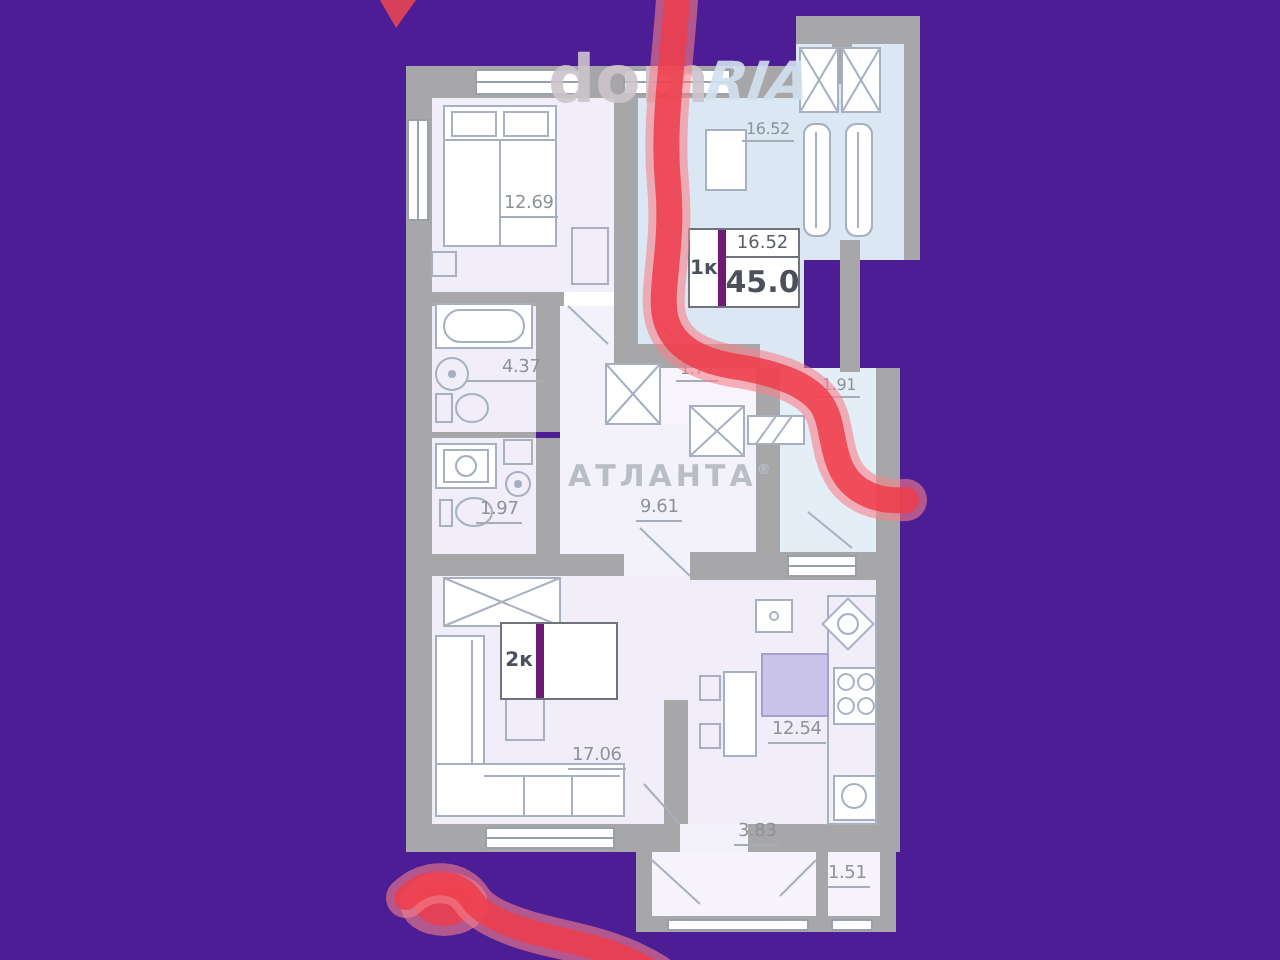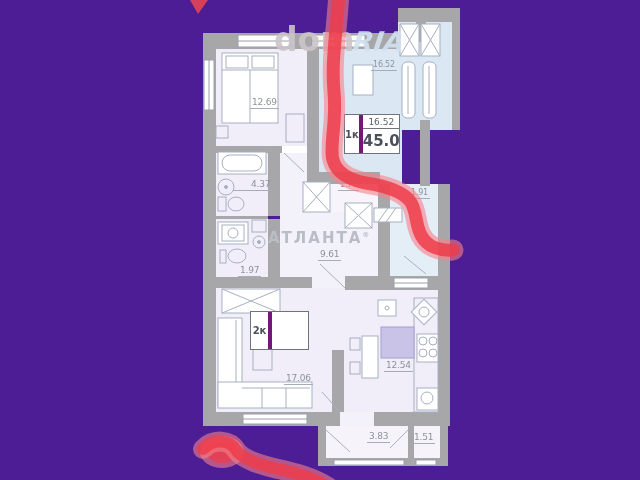--- a/index.html
+++ b/index.html
@@ -14,21 +14,21 @@
        font-size:10px;font-weight:bold;color:#4b505a;border-right:4px solid #701a75;}
   .aptbox .col{flex:1;display:flex;flex-direction:column;}
   .aptbox .liv{font-size:9px;color:#5a5f68;text-align:center;border-bottom:1px solid #6f747c;
        padding:2px 0 1px;}
   .aptbox .tot{font-size:15px;font-weight:bold;color:#4b505a;text-align:center;flex:1;
        display:flex;align-items:center;justify-content:center;}
   .wm-dom{position:absolute;left:274px;top:20px;font-size:33px;font-weight:bold;
        color:#ccc5cb;opacity:.9;z-index:9;}
   .wm-ria{position:absolute;left:353px;top:26px;font-size:27px;font-weight:bold;font-style:italic;
        color:#d3e1f0;opacity:.9;transform:skewX(-8deg);z-index:9;}
-  .wm-brand{position:absolute;left:268px;top:229px;font-size:15px;font-weight:bold;
+  .wm-brand{position:absolute;left:284px;top:229px;font-size:15px;font-weight:bold;
        letter-spacing:2px;color:#b9bdc5;z-index:10;}
   .wm-brand sup{font-size:7px;letter-spacing:0;}
   #marker{z-index:50;pointer-events:none;}
 </style>
 </head>
 <body>
 
 <div id="stage">
 
   <svg width="640" height="480" viewBox="0 0 640 480">
@@ -184,27 +184,27 @@
     </g>
   </svg>
 
   <div class="wm-dom">dom</div>
   <div class="wm-ria">RIA</div>
   <div class="wm-brand"><span>АТЛАНТА</span><sup>®</sup></div>
 
   <div class="lbl" style="left:250px;top:97px;">12.69</div>
   <div class="lbl small" style="left:371px;top:60px;">16.52</div>
   <div class="lbl" style="left:233px;top:179px;padding-left:18px;">4.37</div>
-  <div class="lbl" style="left:238px;top:265px;">1.97</div>
+  <div class="lbl" style="left:238px;top:250px;">1.97</div>
   <div class="lbl" style="left:318px;top:249px;">9.61</div>
   <div class="lbl small" style="left:338px;top:180px;">1.77</div>
   <div class="lbl small" style="left:409px;top:188px;">1.91</div>
   <div class="lbl" style="left:284px;top:373px;">17.06</div>
   <div class="lbl" style="left:384px;top:360px;">12.54</div>
-  <div class="lbl" style="left:367px;top:431px;">3.83</div>
+  <div class="lbl" style="left:367px;top:411px;">3.83</div>
   <div class="lbl" style="left:412px;top:432px;">1.51</div>
 
   <div class="aptbox" style="left:344px;top:114px;width:54px;height:38px;">
     <div class="type">1к</div>
     <div class="col">
       <div class="liv">16.52</div>
       <div class="tot">45.0</div>
     </div>
   </div>
   <div class="aptbox" style="left:250px;top:311px;width:57px;height:37px;">

